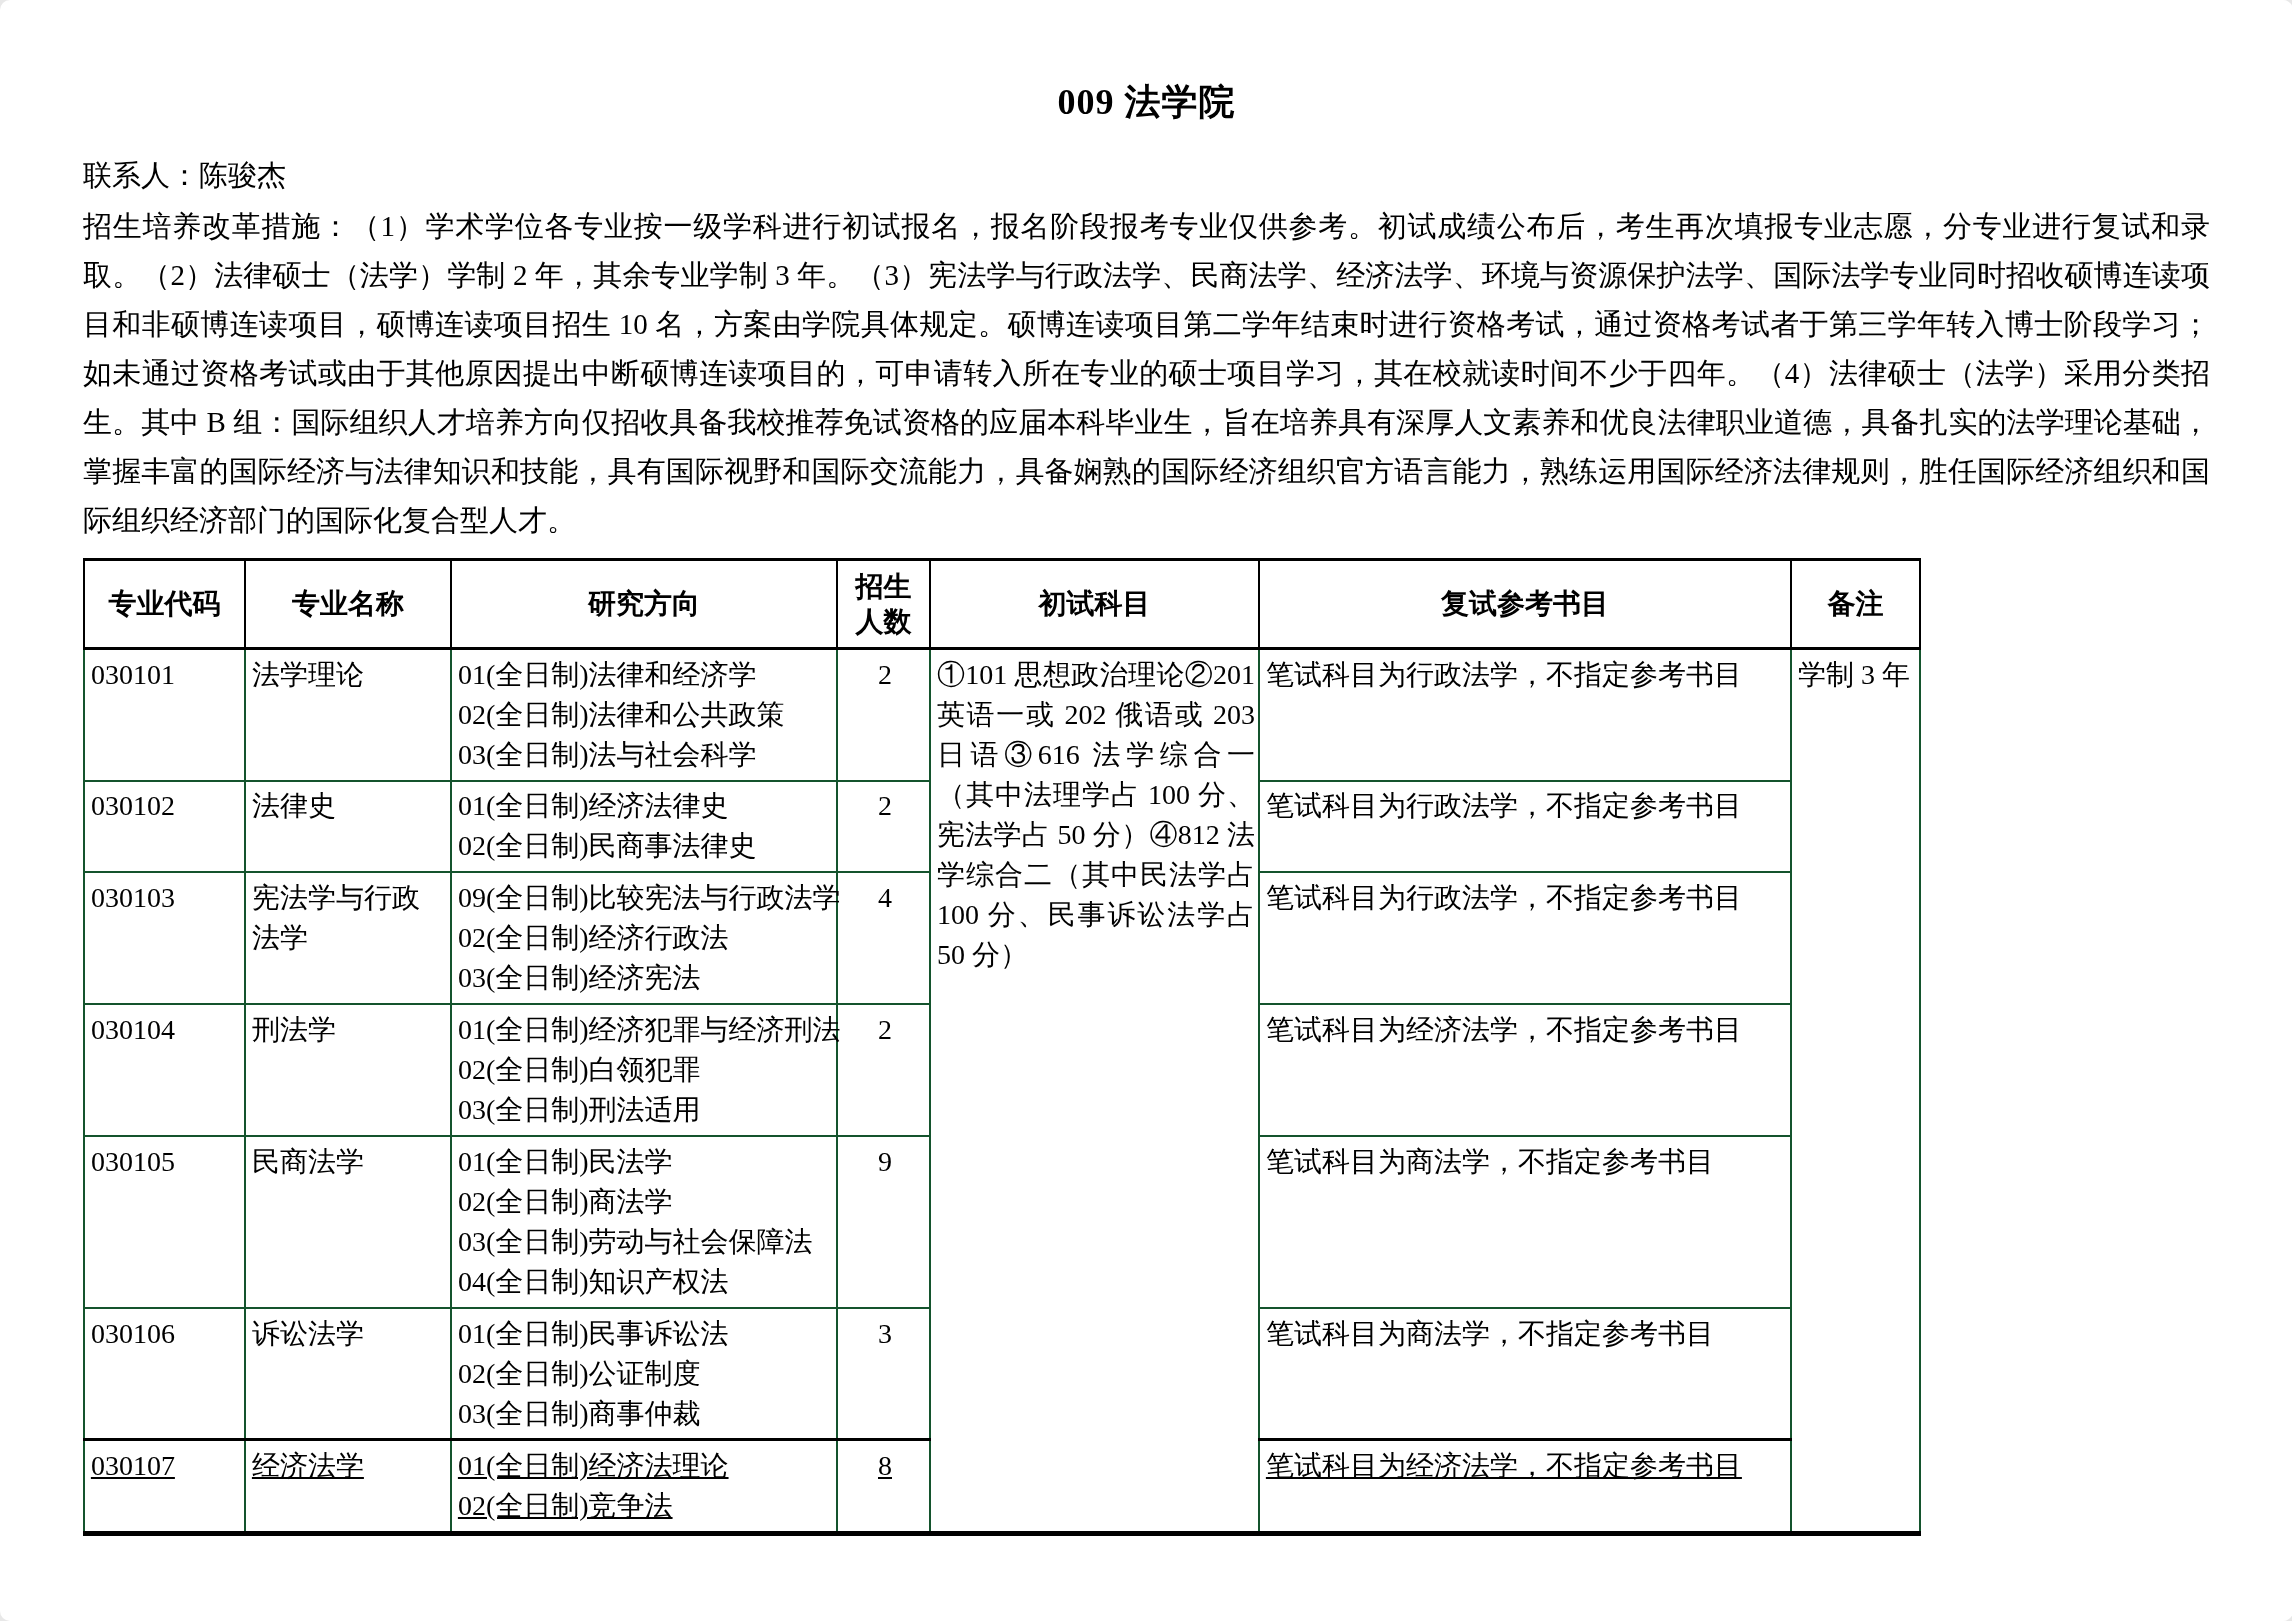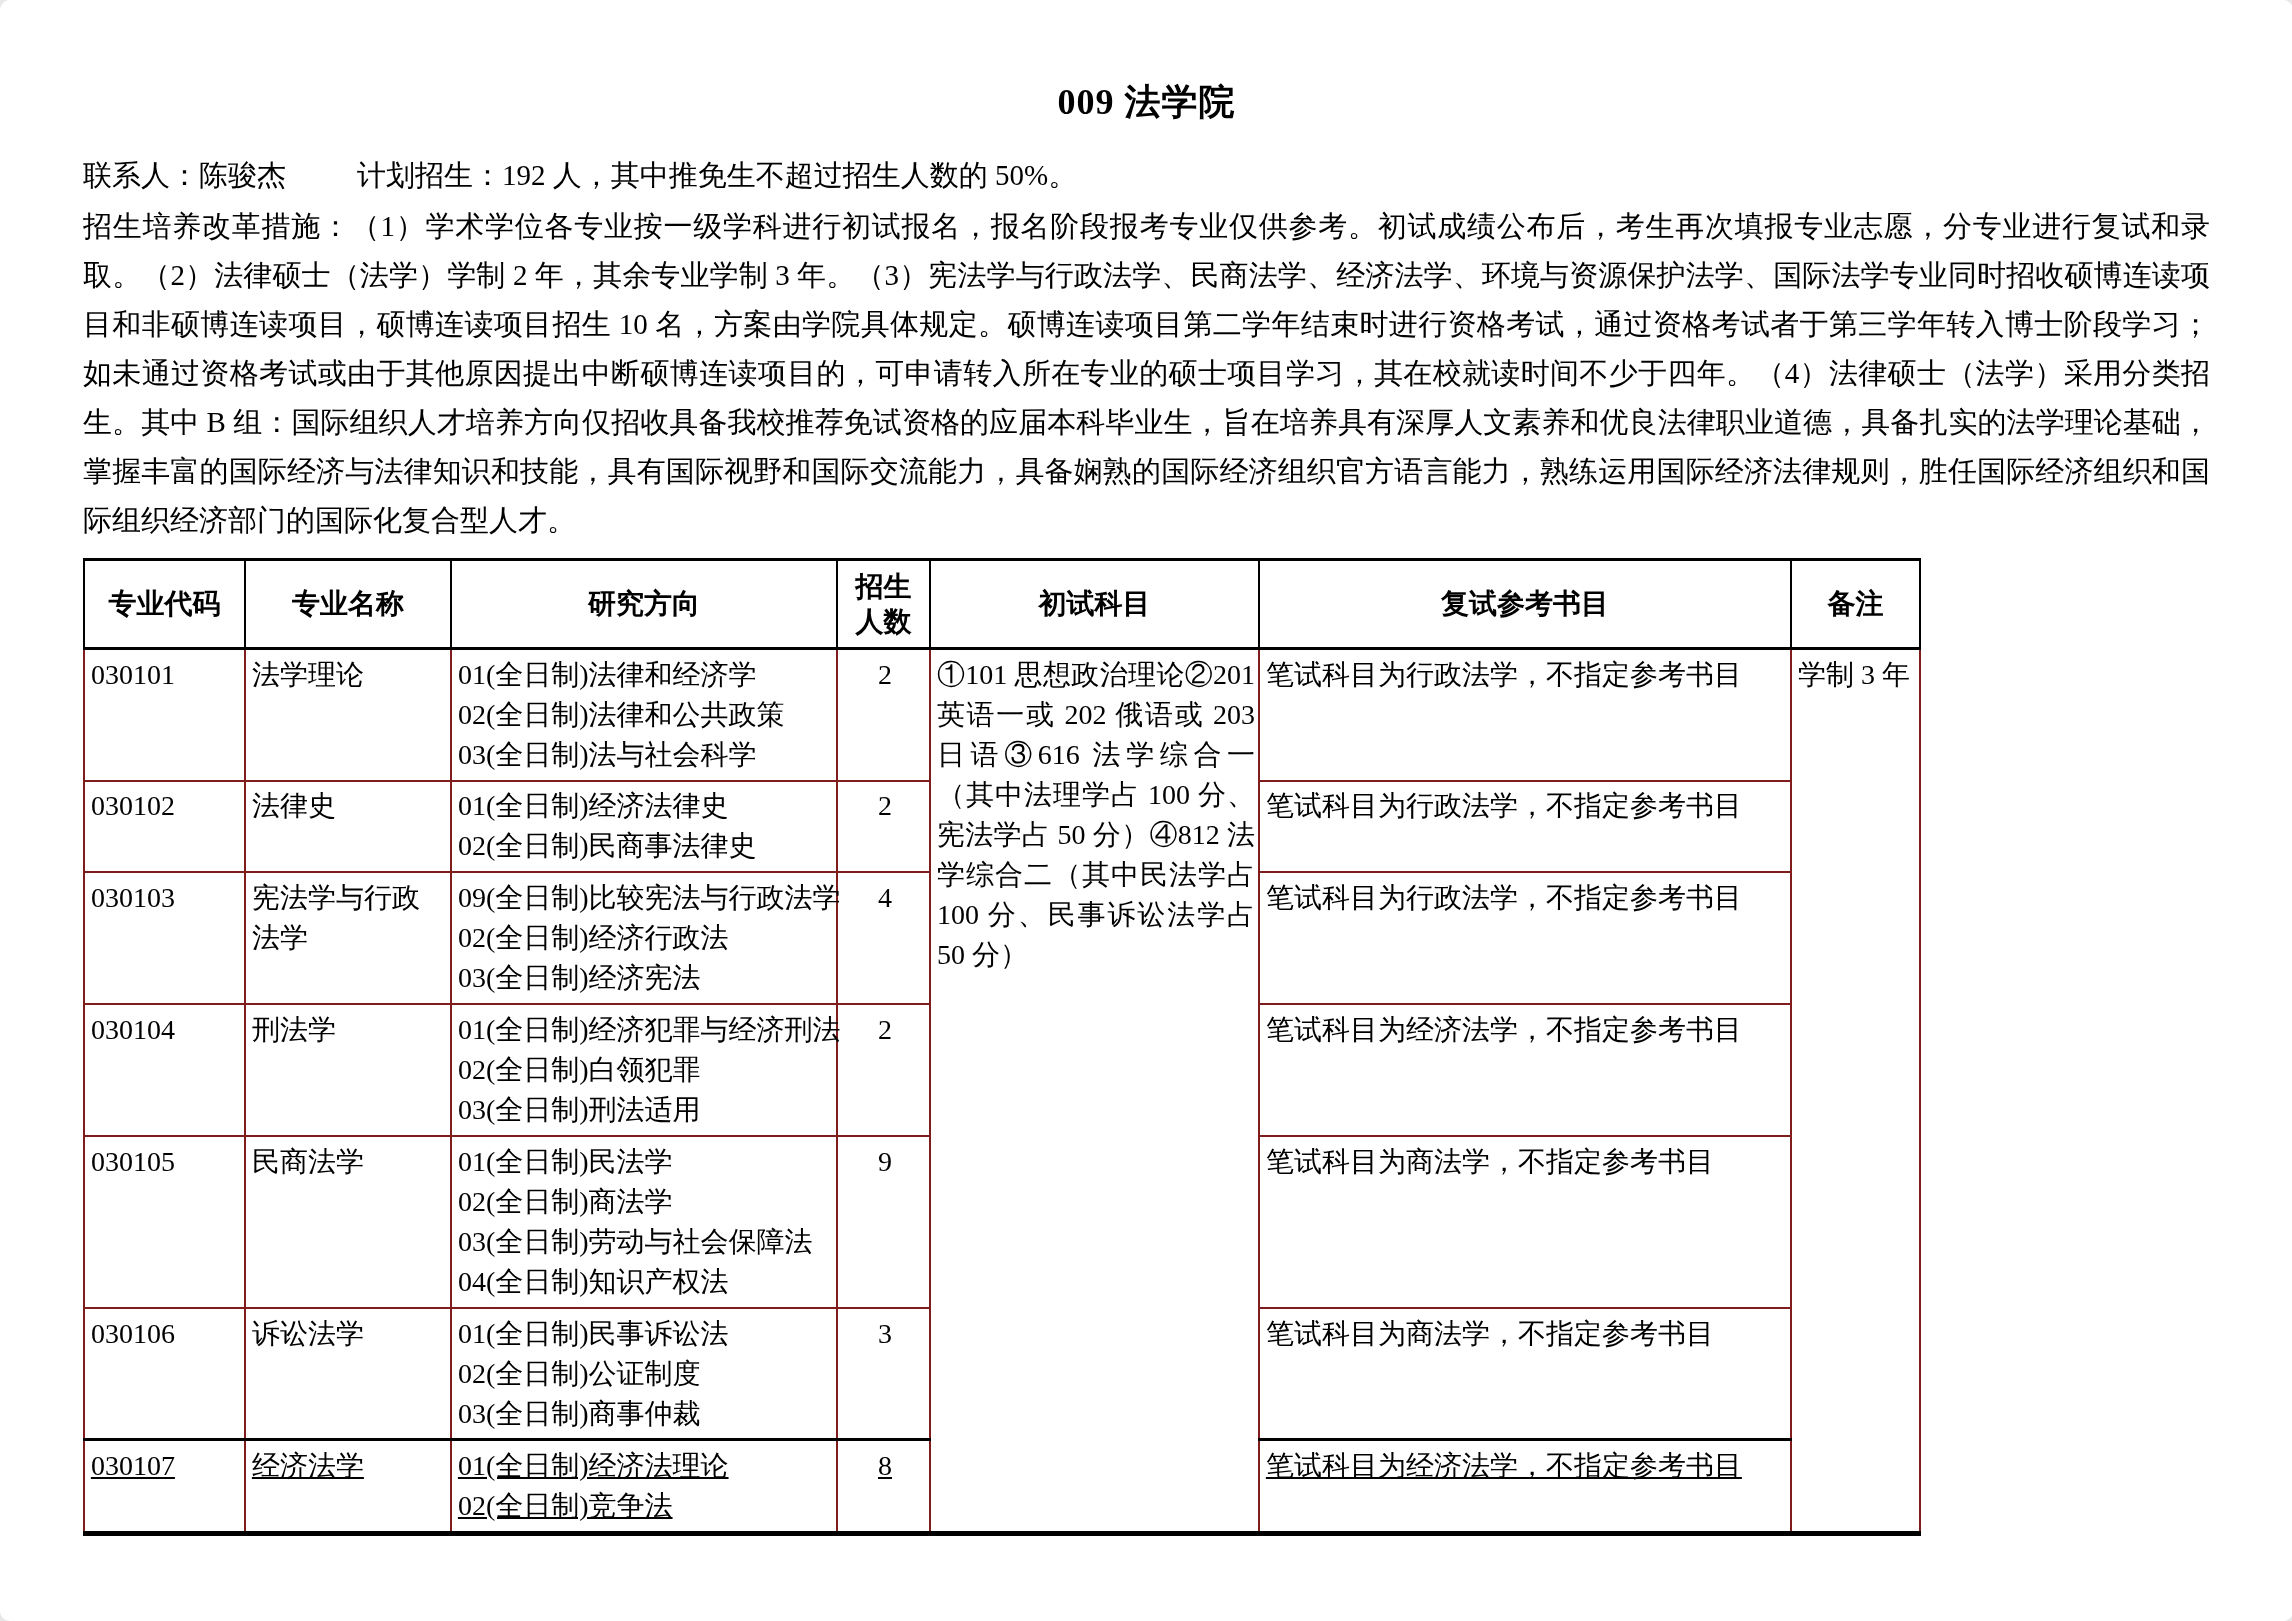--- a/index.html
+++ b/index.html
@@ -48,21 +48,21 @@
     vertical-align:middle;
     padding:7.8px 2px;
     line-height:35px;
     border:2px solid #000;
     border-bottom:3.9px solid #000;
   }
   table.prog td {
     vertical-align:top;
     padding:4.9px 2.9px 4.9px 5.9px;
     line-height:40px;
-    border:2px solid #7f1d1d;
+    border:2px solid #14532d;
     word-break:break-all;
   }
   td.c-count { text-align:center; padding-left:0; padding-right:0; }
   td.c-exam  { text-align:justify; text-justify:inter-character; }
   tr.thick-top td { border-top:3.9px solid #000;text-decoration:underline; }
   .hdr-narrow { display:inline-block; max-width:61px; }
   .dir-line { white-space:nowrap; }
   .page-num {
     text-align:center;
     font-size:27.4px;
@@ -72,21 +72,20 @@
 </head>
 <body>
 
 <div class="sheet">
   <div class="content">
 
     <div class="title">009 法学院</div>
 
     <div class="contact-line">
       <span><span>联系人：</span><span>陈骏杰</span></span>
-      <span><span>计划招生：</span><span>192 人，其中推免生不超过招生人数的 50%。</span></span>
     </div>
 
     <div class="intro">招生培养改革措施：（1）学术学位各专业按一级学科进行初试报名，报名阶段报考专业仅供参考。初试成绩公布后，考生再次填报专业志愿，分专业进行复试和录取。（2）法律硕士（法学）学制 2 年，其余专业学制 3 年。（3）宪法学与行政法学、民商法学、经济法学、环境与资源保护法学、国际法学专业同时招收硕博连读项目和非硕博连读项目，硕博连读项目招生 10 名，方案由学院具体规定。硕博连读项目第二学年结束时进行资格考试，通过资格考试者于第三学年转入博士阶段学习；如未通过资格考试或由于其他原因提出中断硕博连读项目的，可申请转入所在专业的硕士项目学习，其在校就读时间不少于四年。（4）法律硕士（法学）采用分类招生。其中 B 组：国际组织人才培养方向仅招收具备我校推荐免试资格的应届本科毕业生，旨在培养具有深厚人文素养和优良法律职业道德，具备扎实的法学理论基础，掌握丰富的国际经济与法律知识和技能，具有国际视野和国际交流能力，具备娴熟的国际经济组织官方语言能力，熟练运用国际经济法律规则，胜任国际经济组织和国际组织经济部门的国际化复合型人才。</div>
 
     <div class="table-wrap">
       <table class="prog">
         <colgroup>
           <col style="width:161px">
             <col style="width:206px">
             <col style="width:386px">

